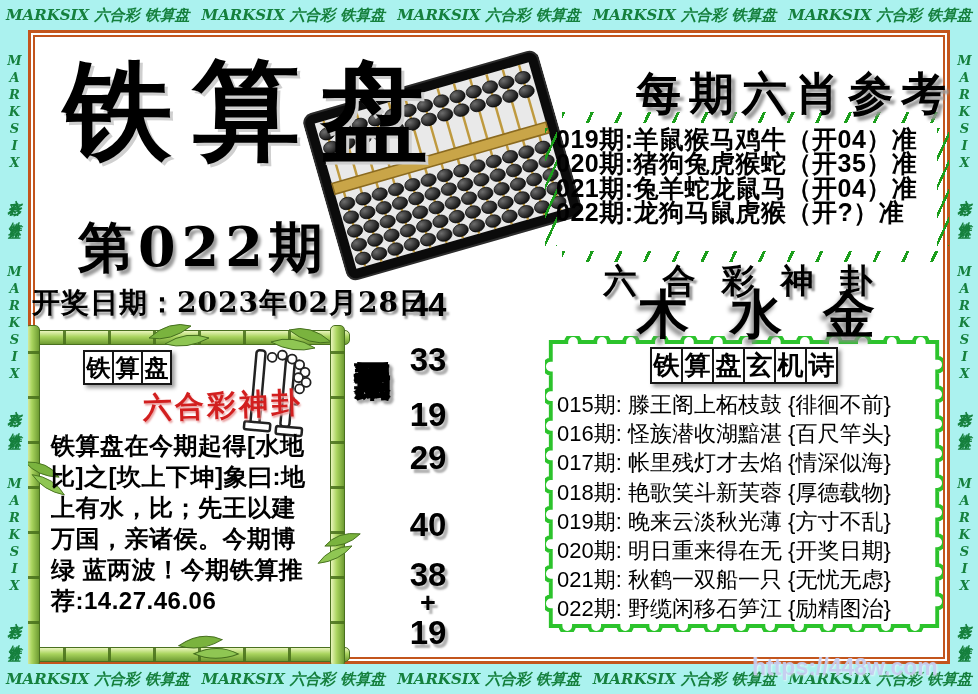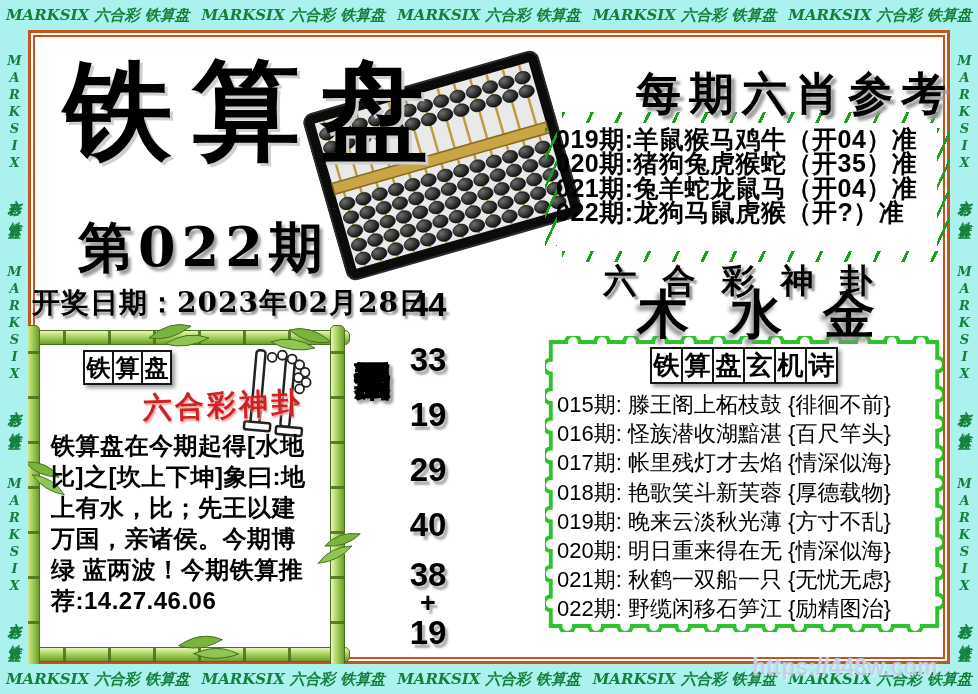--- a/index.html
+++ b/index.html
@@ -225,21 +225,21 @@
     <use href="#abcol" x="149.4"></use>
       <use href="#abcol" x="166"></use>
       <use href="#abcol" x="182.6"></use>
     <use href="#abcol" x="199.2"></use>
   </svg>
 
   <div class="predict-label">本期预测开奖号码</div>
   <div class="num" style="top:286px">44</div>
   <div class="num" style="top:341px">33</div>
   <div class="num" style="top:396px">19</div>
-  <div class="num" style="top:451px">29</div>
+  <div class="num" style="top:439px">29</div>
   <div class="num" style="top:506px">40</div>
   <div class="num" style="top:556px">38</div>
   <div class="num" style="top:588px;font-size:27px">+</div>
   <div class="num" style="top:614px">19</div>
 
   <div class="sixiao-title">每期六肖参考</div>
   <div class="hatch-row" style="left:562px;top:112px;width:385px"></div>
   <div class="hatch-col" style="left:545px;top:128px;height:118px"></div>
   <div class="hatch-col" style="left:937px;top:128px;height:118px"></div>
   <div class="sixiao-rows">
@@ -289,21 +289,21 @@
         <span class="cell">机</span>
         <span class="cell">诗</span>
       </span>
     </div>
     <div class="poem-rows">
       <div>015期: 滕王阁上柘枝鼓 {徘徊不前}</div>
       <div>016期: 怪族潜收湖黯湛 {百尺竿头}</div>
       <div>017期: 帐里残灯才去焰 {情深似海}</div>
       <div>018期: 艳歌笑斗新芙蓉 {厚德载物}</div>
       <div>019期: 晚来云淡秋光薄 {方寸不乱}</div>
-      <div>020期: 明日重来得在无 {情深似海}</div>
+      <div>020期: 明日重来得在无 {开奖日期}</div>
       <div>021期: 秋鹤一双船一只 {无忧无虑}</div>
       <div>022期: 野缆闲移石笋江 {励精图治}</div>
     </div>
   </div>
 
   <div class="bamboo">
     <div class="pole pole-h pole-top"></div>
     <div class="pole pole-h pole-bot"></div>
     <div class="pole pole-v pole-left"></div>
     <div class="pole pole-v pole-right"></div>

